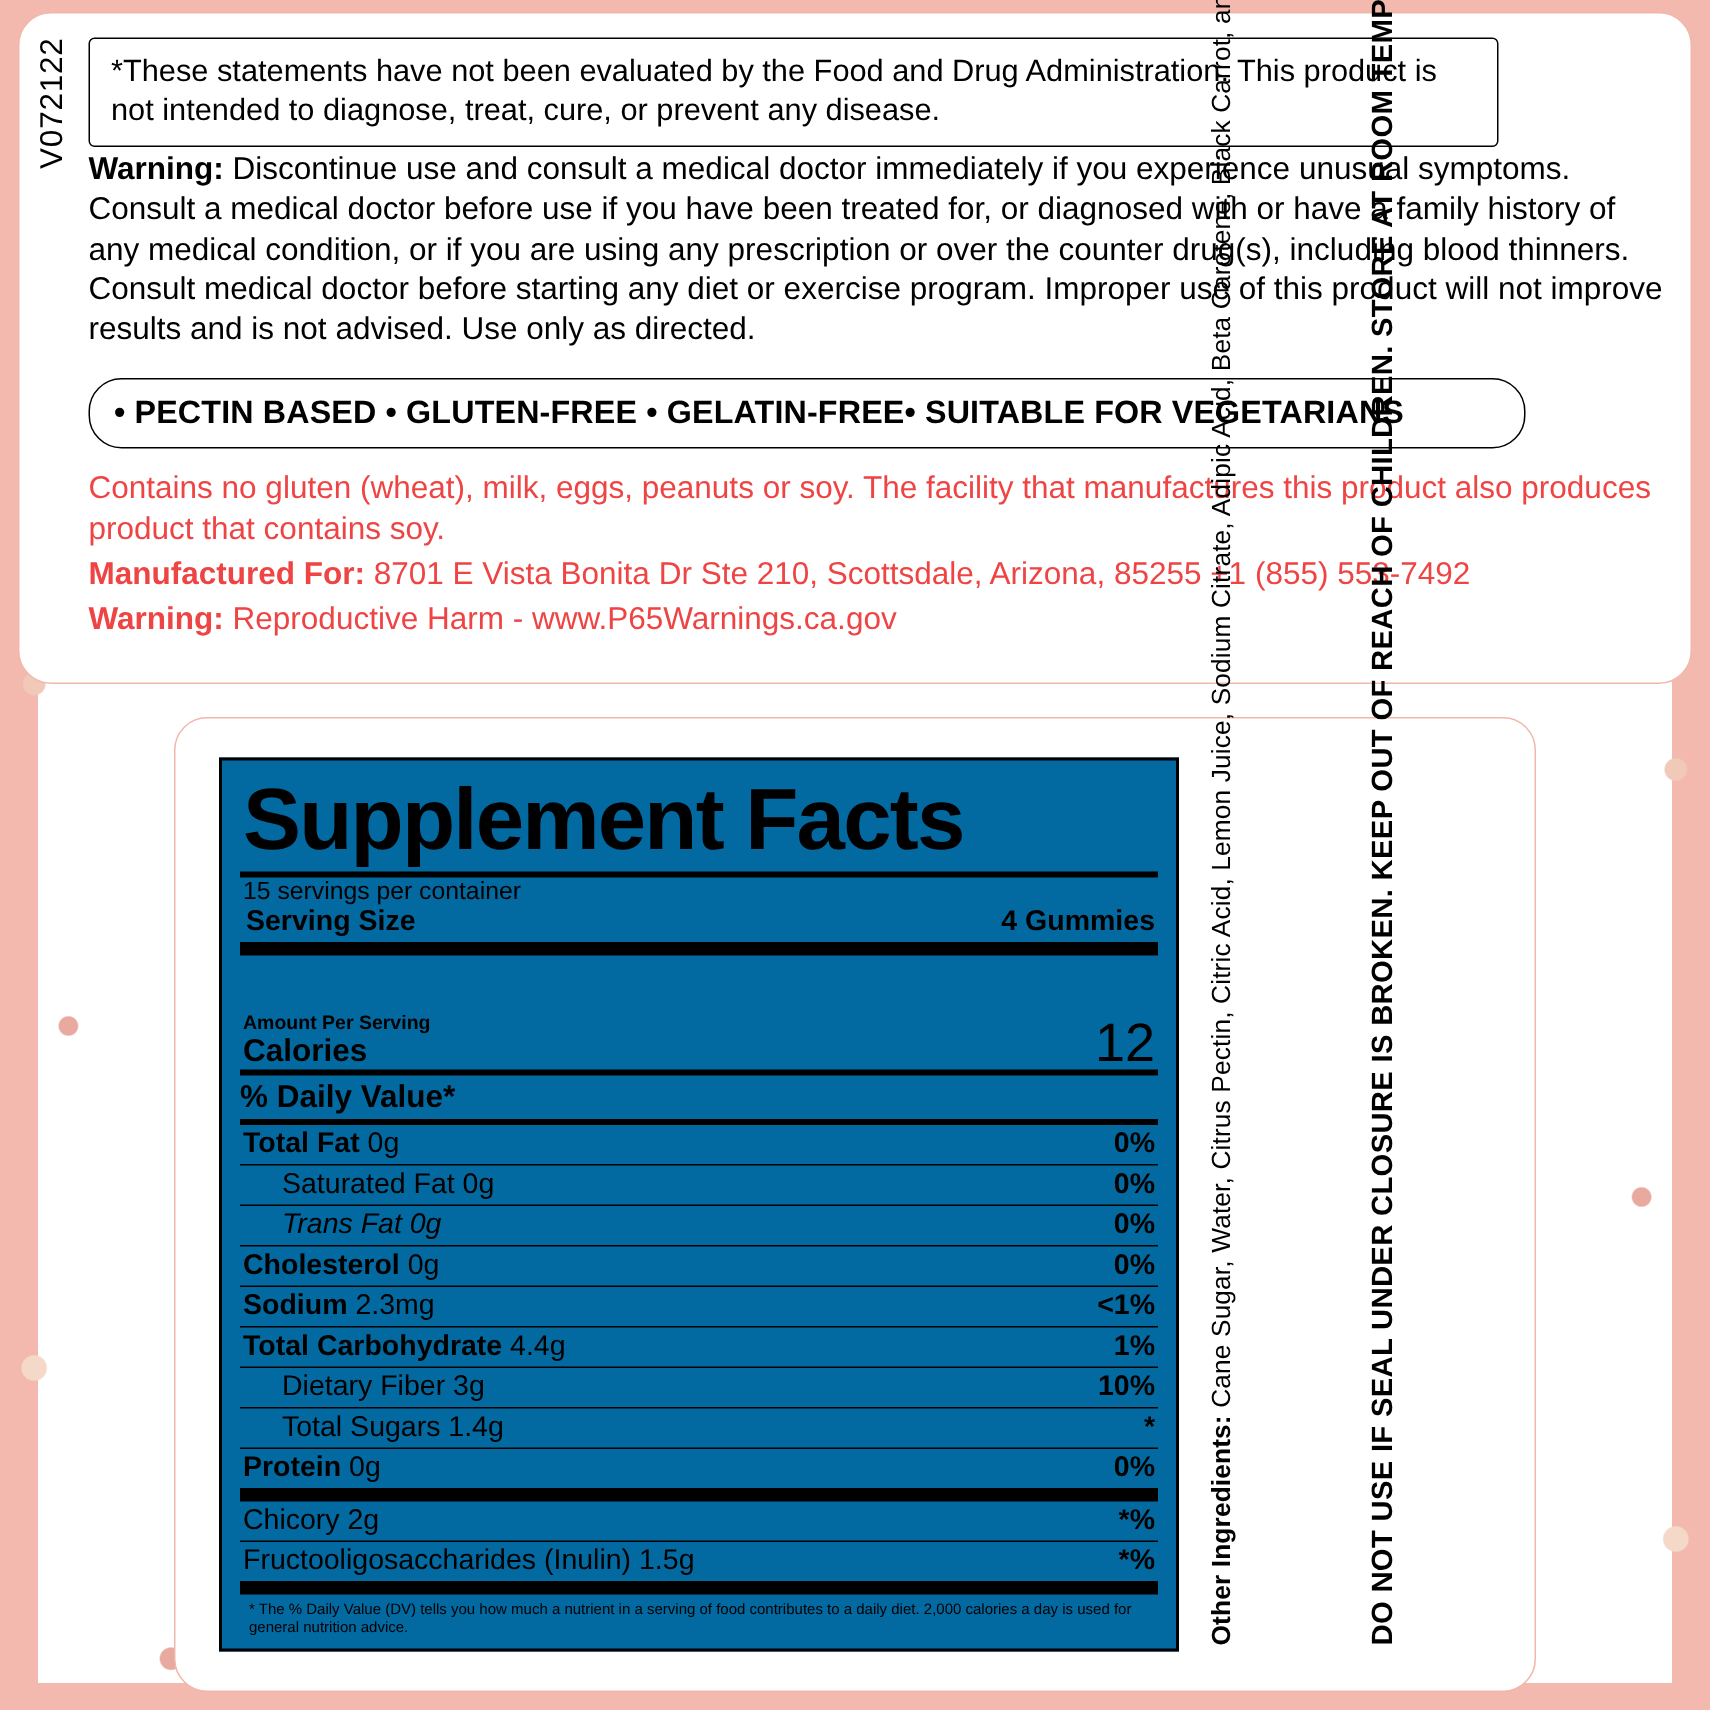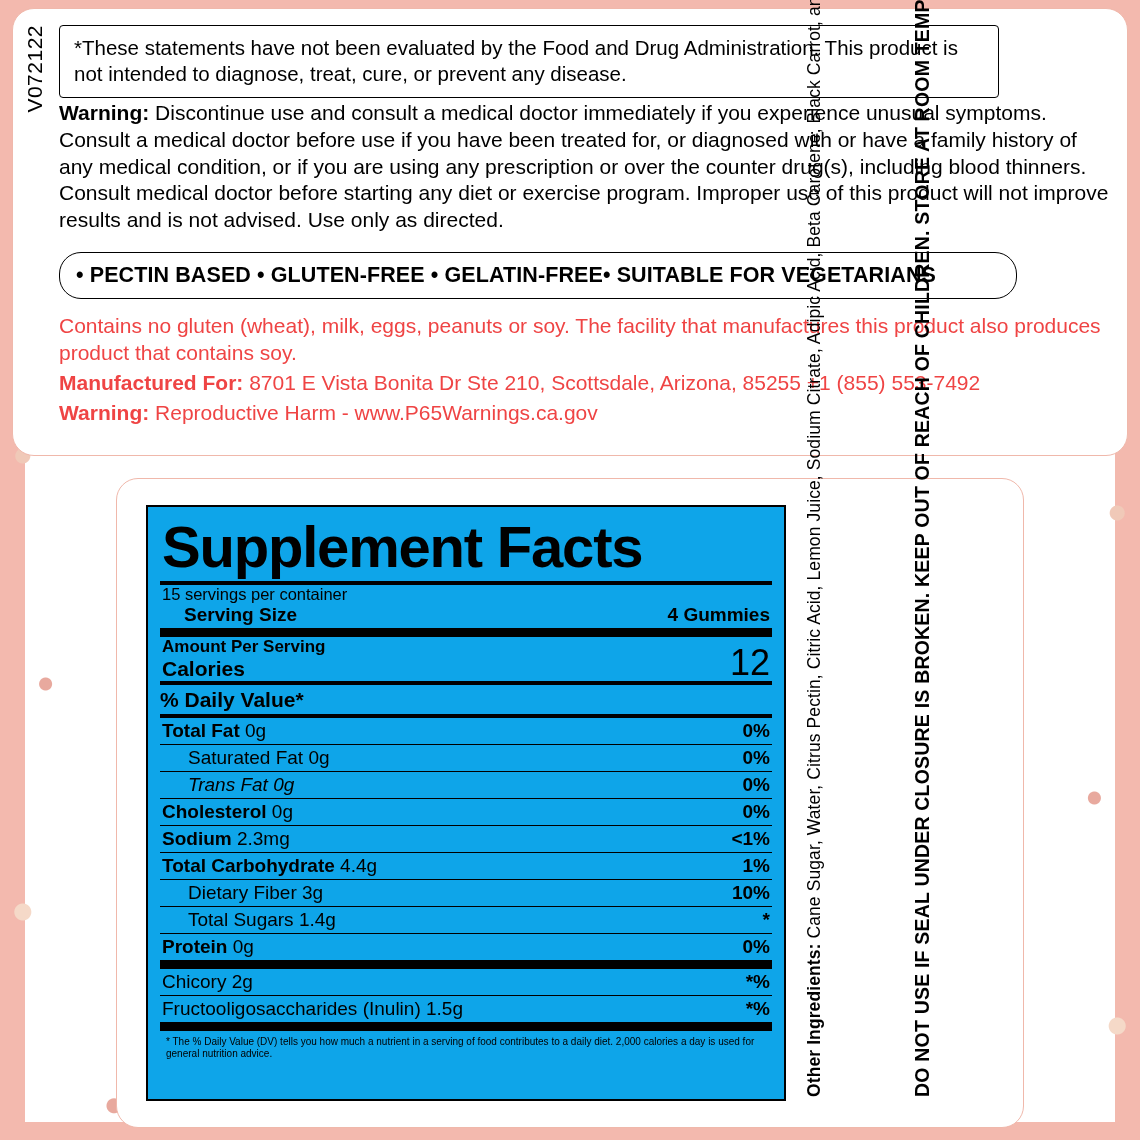--- a/index.html
+++ b/index.html
@@ -134,21 +134,21 @@
 
   .sf-wrap {
     position: absolute;
     left: 29px;
     top: 26px;
     width: 640px;
     height: 596px;
     border: 2.5px solid #000;
     box-sizing: border-box;
     padding: 8px 12px 6px 12px;
-    background: #0ea5e9;
+    background: #0369a1;
   }
 
   .sf-title {
     font-family: "Liberation Sans", sans-serif;
     font-weight: bold;
     font-size: 58px;
     letter-spacing: -1.2px;
     line-height: 1.03;
     margin: 2px 0 4px 2px;
   }
@@ -171,21 +171,21 @@
   .serv-block { padding-left: 2px; }
   .serv-line { font-size: 16.5px; }
 
   .cal-row {
     display: flex;
     justify-content: space-between;
     align-items: flex-end;
     padding: 0 2px;
   }
   .cal-left { font-weight: bold; font-size: 21px; line-height: 1.15;}
-  .cal-amt-label { font-weight: bold; font-size: 17px; }
+  .cal-amt-label { font-weight: bold; font-size: 13px; margin-top: 37px; }
   .cal-value { font-weight: normal; font-size: 36px; line-height: 1; }
 
   .dv-row {
     font-weight: bold;
     font-size: 21px;
     padding: 3px 2px 2px 0;
   }
 
   .footnote {
     font-size: 10px;
@@ -258,21 +258,21 @@
 
 <div class="bottom-panel">
 
   <div class="sf-wrap">
 
     <div class="sf-title">Supplement Facts</div>
     <div class="rule-med"></div>
 
     <div class="serv-block">
       <div class="serv-line">15 servings per container</div>
-      <div class="sf-row" style="padding-top:0;margin-left:20px;">
+      <div class="sf-row" style="padding-top:0;">
         <span class="bold">Serving Size</span>
         <span class="bold">4 Gummies</span>
       </div>
     </div>
     <div class="rule-thick"></div>
 
     <div class="cal-row">
       <div>
         <div class="cal-amt-label">Amount Per Serving</div>
         <div class="cal-left">Calories</div>

